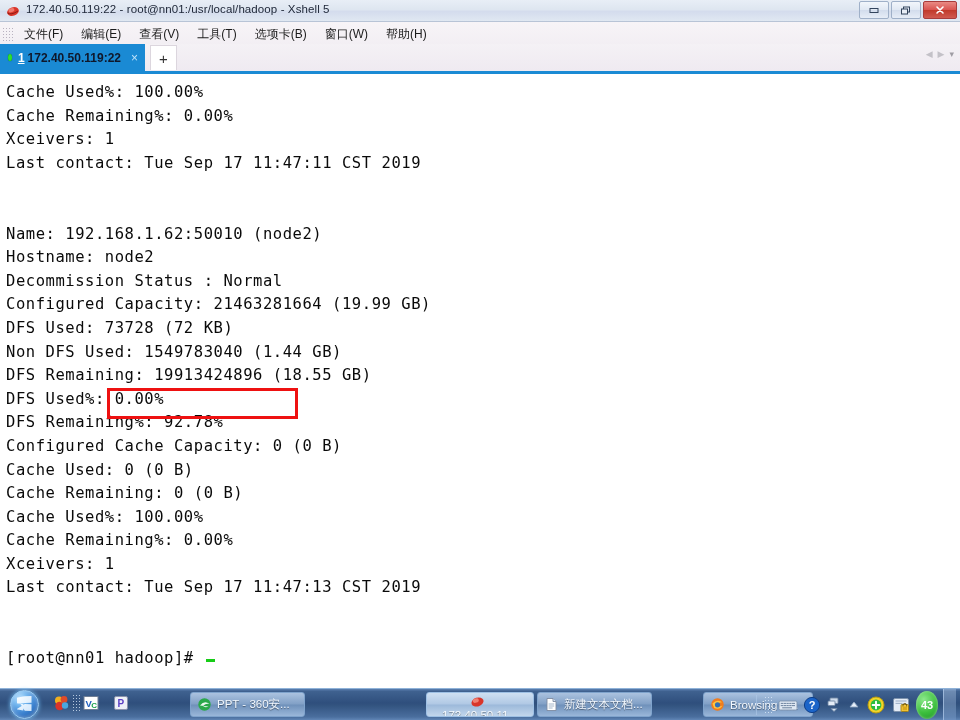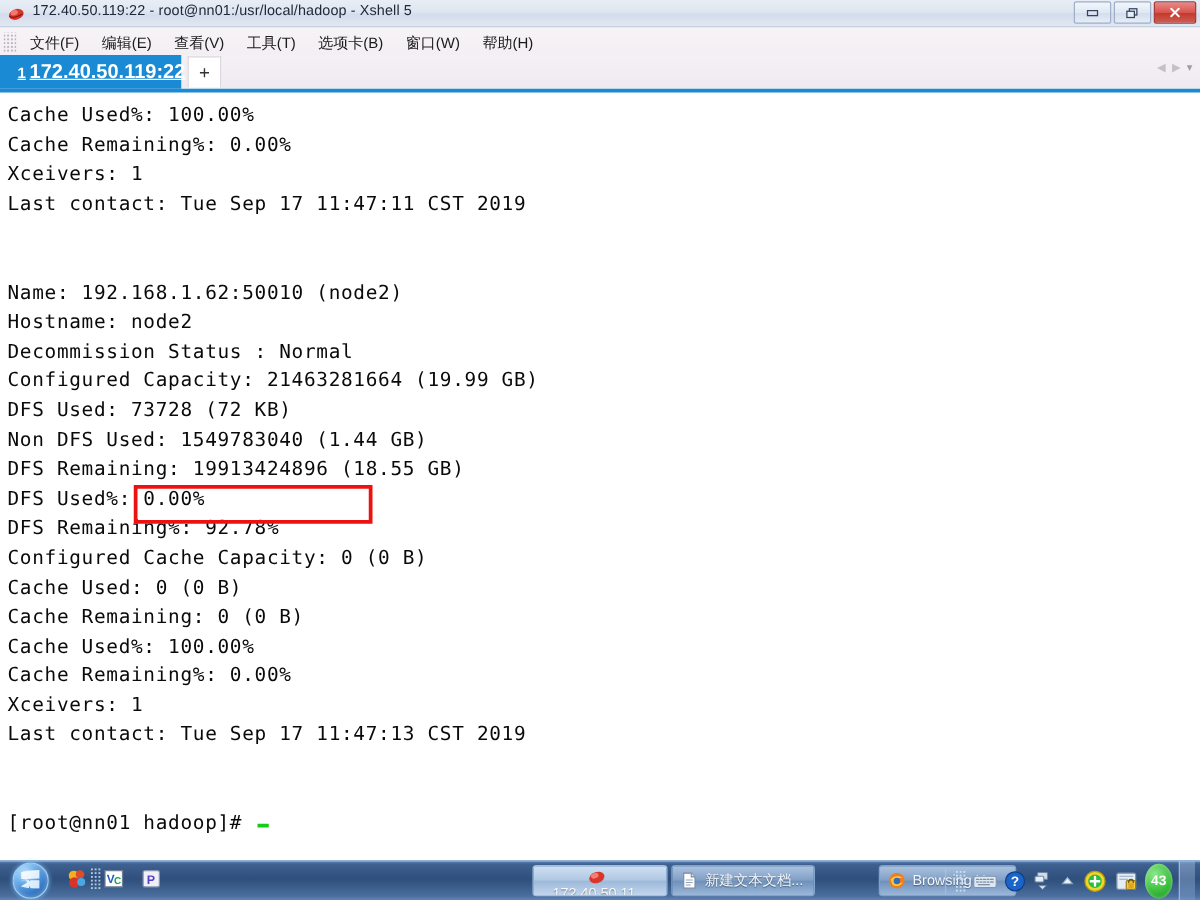--- a/index.html
+++ b/index.html
@@ -98,24 +98,23 @@
     margin-right: 6px;
     box-shadow: 0 0 1px #0a5c0a;
   }
   .tab-num {
     font-size: 12px; color: #ffffff;
     font-weight: bold;
     text-decoration: underline;
     margin-right: 3px;
   }
   .tab-label {
-    font-size: 16px; color: #ffffff;
+    font-size: 12px; color: #0f172a;
     font-weight: bold;
     white-space: nowrap;
-    text-decoration: underline;
   }
   .tab-close {
     font-size: 12px; color: #bfe2fa;
     margin-left: 10px;
     cursor: pointer;
   }
   .tab-new {
     position: absolute; top: 1px;
     width: 27px; height: 25px;
     background: #ffffff;
@@ -357,20 +356,29 @@
         </svg>
       </div>
       <div class="ql-icon" style="margin-left:10px;">
         <svg width="18" height="18" viewBox="0 0 18 18">
           <rect x="2.5" y="2.5" width="13" height="13" rx="1.5" fill="#eef1f8" stroke="#8b93ad" stroke-width="1"></rect>
           <text x="5.4" y="13" font-family="Liberation Sans, sans-serif" font-size="10" font-weight="bold" fill="#5b3fc4">P</text>
         </svg>
       </div>
     </div>
 
+    <div class="tb-task" style="left:190px; width:115px;">
+      <span class="tt-ico">
+        <svg width="15" height="15" viewBox="0 0 15 15">
+          <circle cx="7.5" cy="7.5" r="6.2" fill="#2aa84a"></circle>
+          <path d="M3 8.5 Q7.5 3 12.5 7 Q9 6 6 9 Q8 11 11.5 9.5" fill="#ffffff" opacity="0.9"></path>
+        </svg>
+      </span>
+      <span class="tt-lbl">PPT - 360安...</span>
+    </div>
 
 
     <div class="tb-task" style="left:426px; width:108px; background:linear-gradient(to bottom,#cfe0f2 0%,#b0c8e4 48%,#9cb9da 52%,#c2d6ec 100%); border-color:#9ec0e4;flex-direction:column;">
       <span class="tt-ico">
         <svg width="15" height="15" viewBox="0 0 15 15">
           <ellipse cx="7.5" cy="8" rx="6.2" ry="4.4" fill="#d9352a" transform="rotate(-18 7.5 8)"></ellipse>
           <ellipse cx="5.8" cy="6.6" rx="3.1" ry="2.1" fill="#f08072" transform="rotate(-18 5.8 6.6)"></ellipse>
         </svg>
       </span>
       <span class="tt-lbl" style="color:#f7fbff;">172.40.50.11...</span>

